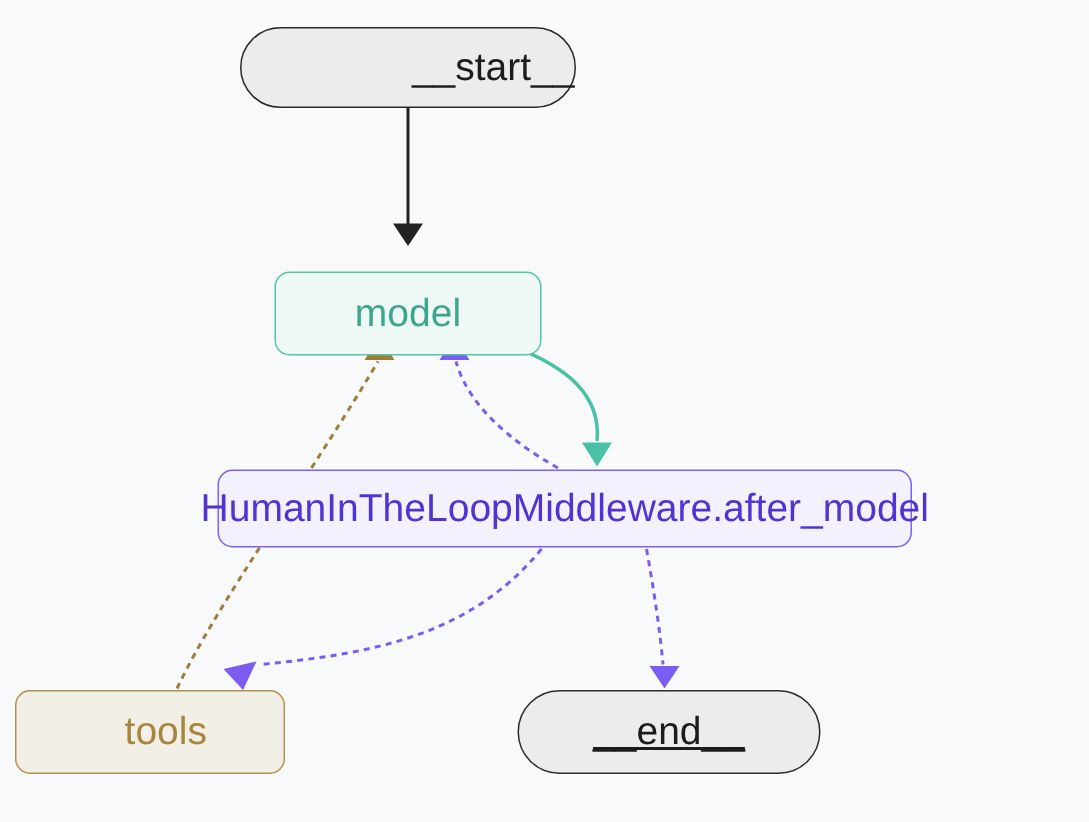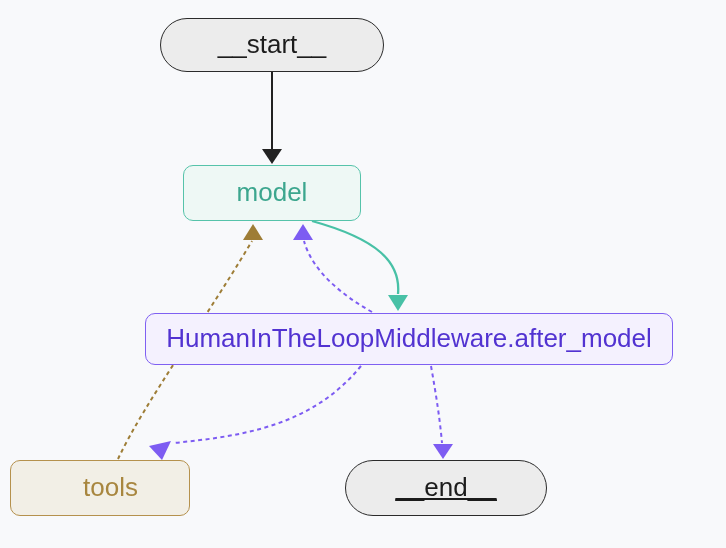--- a/index.html
+++ b/index.html
@@ -84,29 +84,29 @@
       <path class="dashed" d="M361,366 C312,426 243,436 174,443" stroke="#7d5cf2"></path>
       <polygon points="162,460 149,446 171,441" fill="#7d5cf2"></polygon>
     </g>
 
     <g>
       <path class="dashed" d="M431,366 C436,394 440,420 442,443" stroke="#7d5cf2"></path>
       <polygon points="443,459 433,444 453,444" fill="#7d5cf2"></polygon>
     </g>
   </svg>
 
-  <div class="node stadium" style="left: 160px; top: 18px; width: 224px; height: 54px; background: rgb(236, 236, 236); border-color: rgb(43, 43, 43); color: rgb(28, 28, 28);">
+  <div class="node stadium" style="left: 160px; top: 18px; width: 224px; height: 54px; background: rgb(236, 236, 236); border-color: rgb(43, 43, 43); color: rgb(28, 28, 28); justify-content: flex-end;">
     <span class="label">__start__</span>
   </div>
 
-  <div class="node" style="left: 183px; top: 165px; width: 178px; height: 56px; background: rgb(238, 248, 245); border-color: rgb(86, 195, 170); color: rgb(60, 166, 142);">
+  <div class="node" style="left: 183px; top: 181px; width: 178px; height: 56px; background: rgb(238, 248, 245); border-color: rgb(86, 195, 170); color: rgb(60, 166, 142);">
     <span class="label">model</span>
   </div>
 
-  <div class="node" style="left: 145px; top: 313px; width: 528px; height: 52px; background: rgb(244, 241, 254); border-color: rgb(127, 96, 242); color: rgb(82, 51, 209);">
+  <div class="node" style="left: 145px; top: 313px; width: 463px; height: 52px; background: rgb(244, 241, 254); border-color: rgb(127, 96, 242); color: rgb(82, 51, 209);">
     <span class="label">HumanInTheLoopMiddleware.after_model</span>
   </div>
 
   <div class="node" style="left: 10px; top: 460px; width: 180px; height: 56px; background: rgb(242, 239, 230); border-color: rgb(181, 145, 77); color: rgb(168, 134, 63); padding-left: 21px;">
     <span class="label">tools</span>
   </div>
 
   <div class="node stadium" style="left: 345px; top: 460px; width: 202px; height: 56px; background: rgb(236, 236, 236); border-color: rgb(43, 43, 43); color: rgb(28, 28, 28); text-decoration: underline;">
     <span class="label">__end__</span>
   </div>

